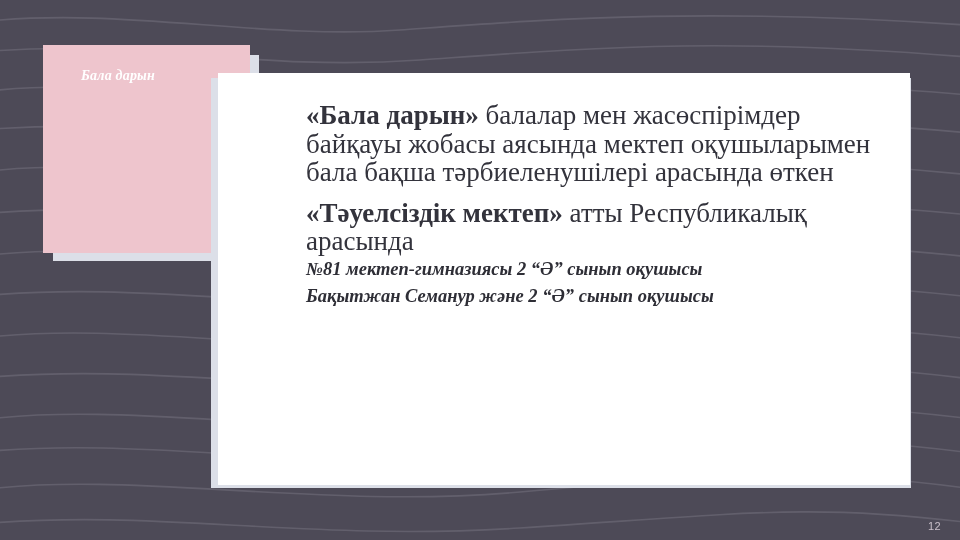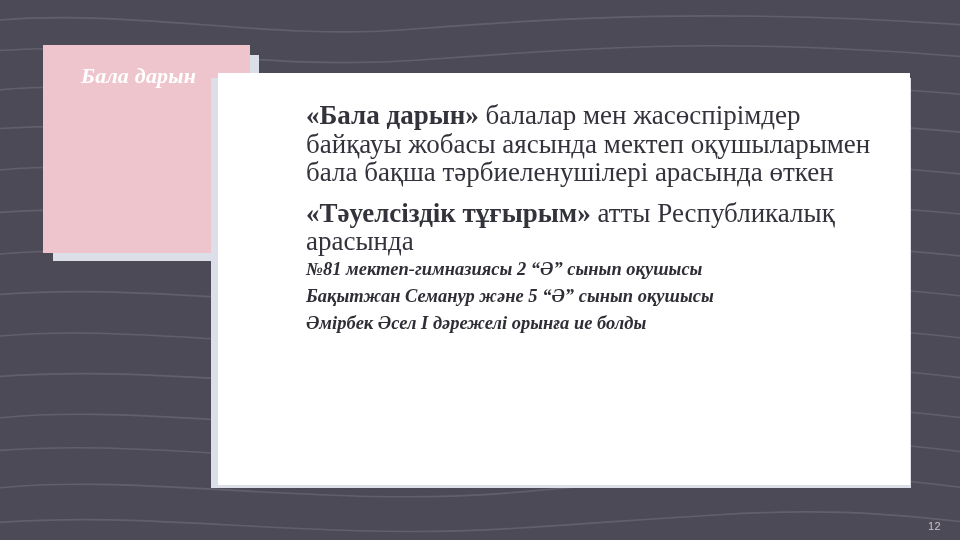--- a/index.html
+++ b/index.html
@@ -46,21 +46,21 @@
   }
   #title-text {
     position: absolute;
     left: 38px;
     top: 18px;
     width: 170px;
     color: #ffffff;
     font-family: "Liberation Serif", serif;
     font-style: italic;
     font-weight: bold;
-    font-size: 22px;
+    font-size: 14px;
     line-height: 26px;
     letter-spacing: 0.2px;
   }
 
   
   #panel-shadow {
     position: absolute;
     left: 211px;
     top: 78px;
     width: 700px;
@@ -148,26 +148,25 @@
   <div id="title-block">
     <div id="title-text">Бала дарын</div>
   </div>
 
   <div id="panel-shadow"></div>
   <div id="content-panel">
     <div id="content-inner">
 
       <p class="para para-1"><span class="lead">«Бала дарын»</span><span> балалар мен жасөспірімдер байқауы жобасы аясында мектеп оқушыларымен бала бақша тәрбиеленушілері арасында өткен</span></p>
 
-      <p class="para para-2"><span class="lead">«Тәуелсіздік тұғырым»</span><span> атты Республикалық арасында</span></p>
+      <p class="para para-2"><span class="lead">«Тәуелсіздік мектеп»</span><span> атты Республикалық арасында</span></p>
 
       <div id="credit-block">
         <div class="credit-line">№81 мектеп-гимназиясы 2 “Ә” сынып оқушысы</div>
-        <div class="credit-line">Бақытжан Семанур және 5 “Ә” сынып оқушысы</div>
-        <div class="credit-line">Әмірбек Әсел I дәрежелі орынға ие болды</div>
+        <div class="credit-line">Бақытжан Семанур және 2 “Ә” сынып оқушысы</div>
       </div>
 
     </div>
   </div>
 
   <div id="page-number">12</div>
 
 </div>
 
 </body></html>

